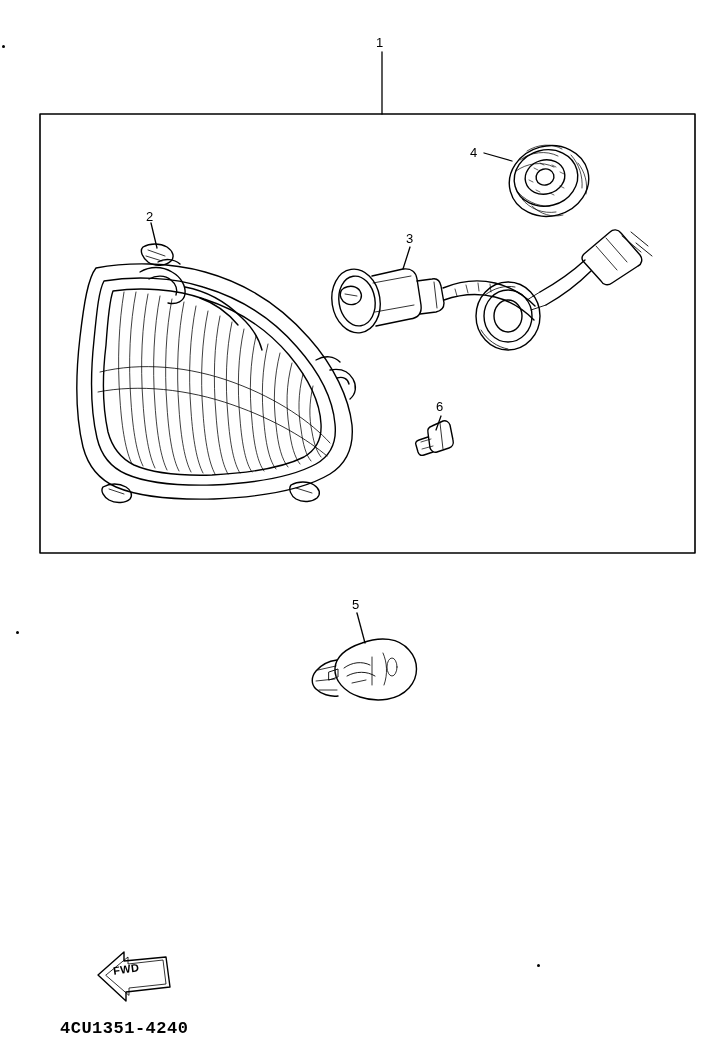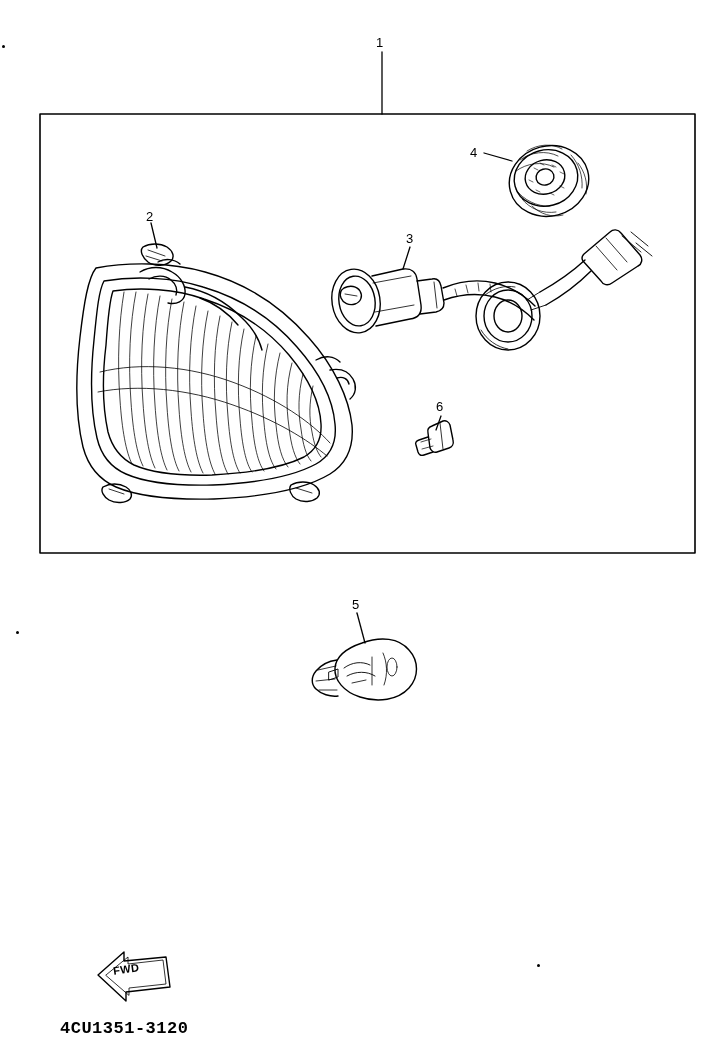--- a/index.html
+++ b/index.html
@@ -261,19 +261,19 @@
 
   <div class="callout" style="left:376px; top:36px;">1</div>
   <div class="callout" style="left:146px; top:210px;">2</div>
   <div class="callout" style="left:406px; top:232px;">3</div>
   <div class="callout" style="left:470px; top:146px;">4</div>
   <div class="callout" style="left:352px; top:598px;">5</div>
   <div class="callout" style="left:436px; top:400px;">6</div>
 
   <div class="fwd-label">FWD</div>
 
-  <div class="partnum">4CU1351-3120</div>
+  <div class="partnum">4CU1351-4240</div>
 
   <div class="speck" style="left:2px; top:45px;"></div>
   <div class="speck" style="left:16px; top:631px;"></div>
   <div class="speck" style="left:537px; top:964px;"></div>
 
 </div>
 
 </body></html>

